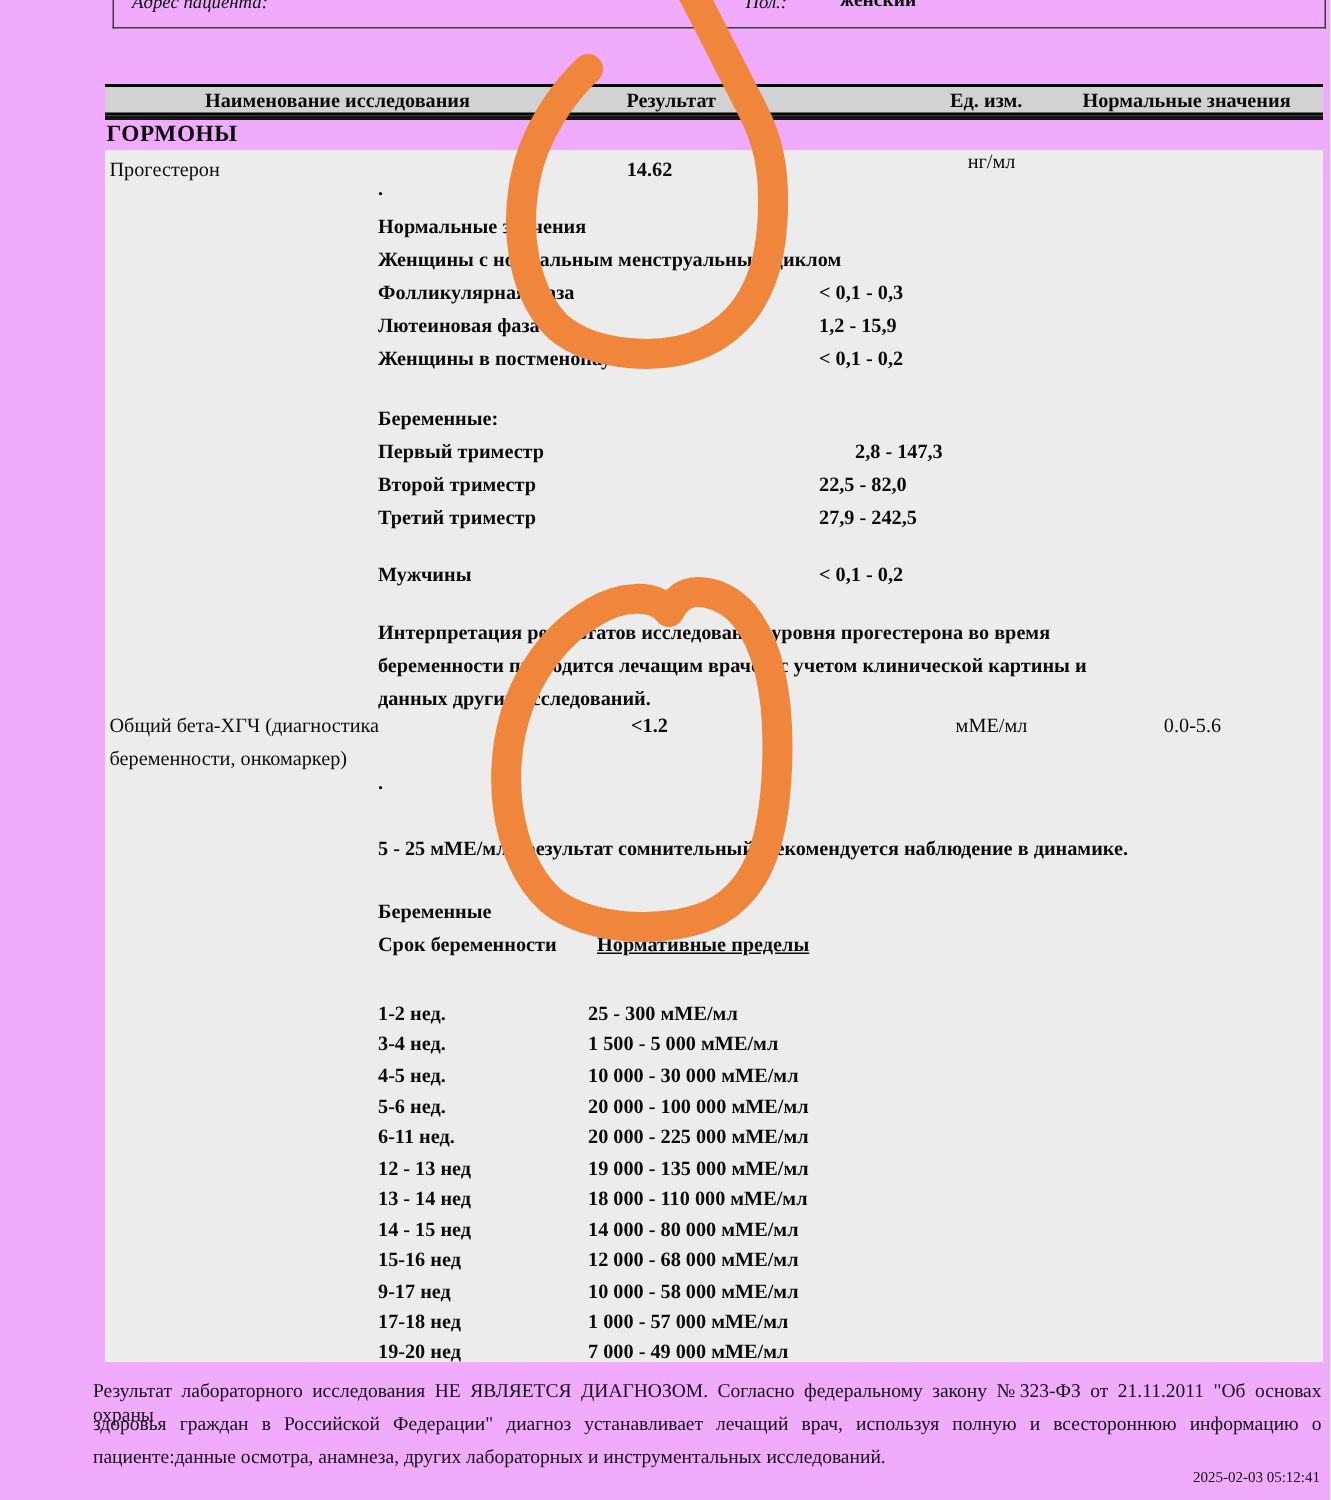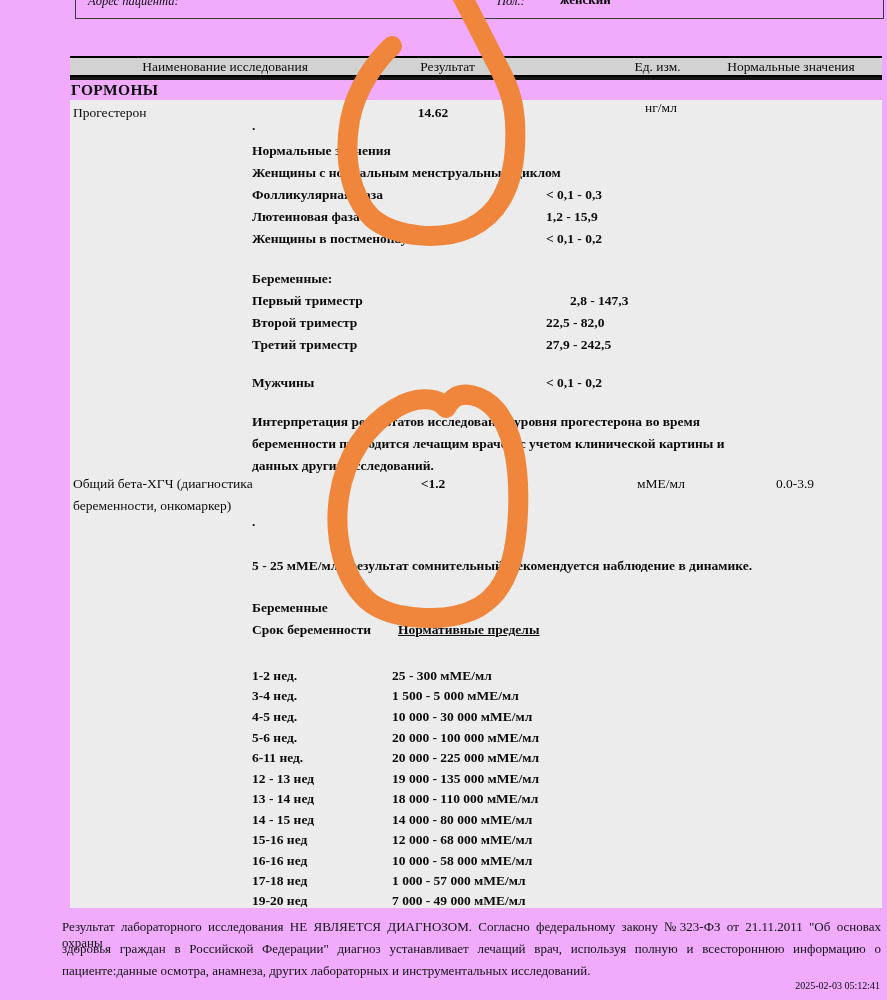--- a/index.html
+++ b/index.html
@@ -14,21 +14,21 @@
   .patient-box {
     position:absolute; left:75px; top:-12px; width:807px; height:30px;
     border:1.5px solid #3c3c3c; border-top:none; background:transparent;
   }
   .header-band {
     position:absolute; left:70px; top:56px; width:812px; height:17px;
     background:#d2d2d2; border-top:2px solid #000; border-bottom:2px solid #000;
   }
   .header-cell {
     position:absolute; top:0; height:17px; line-height:17px;
-    font-weight:400; font-size:13.5px; text-align:center; white-space:pre;
+    font-weight:700; font-size:13.5px; text-align:center; white-space:pre;
   }
   .header-rule {
     position:absolute; left:70px; top:77px; width:812px; height:2.5px; background:#151515;
   }
   .section-title {
     position:absolute; left:71px; top:81px; font-size:15.5px; font-weight:700;
     letter-spacing:0.4px; white-space:pre;
   }
   .gray-block {
     position:absolute; left:70px; top:100px; width:812px; height:808px; background:#ececec;
@@ -108,21 +108,21 @@
   </div>
 
   <div class="t b" style="left:252px; top:414px;">Интерпретация результатов исследования уровня прогестерона во время</div>
   <div class="t b" style="left:252px; top:436px;">беременности проводится лечащим врачом с учетом клинической картины и</div>
   <div class="t b" style="left:252px; top:458px;">данных других исследований.</div>
 
   <div class="t" style="left:73px; top:476px;">Общий бета-ХГЧ (диагностика</div>
   <div class="t" style="left:73px; top:498px;">беременности, онкомаркер)</div>
   <div class="t b c" style="left:383px; top:476px; width:100px;">&lt;1.2</div>
   <div class="t c" style="left:611px; top:476px; width:100px;">мМЕ/мл</div>
-  <div class="t c" style="left:745px; top:476px; width:100px;">0.0-3.9</div>
+  <div class="t c" style="left:745px; top:476px; width:100px;">0.0-5.6</div>
   <div class="t b" style="left:252px; top:514px;">.</div>
 
   <div class="t b" style="left:252px; top:558px;">5 - 25 мМЕ/мл - результат сомнительный, рекомендуется наблюдение в динамике.</div>
 
   <div class="t b" style="left:252px; top:600px;">Беременные</div>
   <div class="t b" style="left:252px; top:622px;">Срок беременности</div>
   <div class="t b" style="left:398px; top:622px;text-decoration:underline;">Нормативные пределы</div>
 
   <div class="wk-row" style="top:668px;">
     <span class="wl">1-2 нед.</span>
@@ -154,21 +154,21 @@
   </div>
   <div class="wk-row" style="top:812px;">
     <span class="wl">14 - 15 нед</span>
     <span class="wv">14 000 - 80 000 мМЕ/мл</span>
   </div>
   <div class="wk-row" style="top:832px;">
     <span class="wl">15-16 нед</span>
     <span class="wv">12 000 - 68 000 мМЕ/мл</span>
   </div>
   <div class="wk-row" style="top:853px;">
-    <span class="wl">16-16 нед</span>
+    <span class="wl">9-17 нед</span>
     <span class="wv">10 000 - 58 000 мМЕ/мл</span>
   </div>
   <div class="wk-row" style="top:873px;">
     <span class="wl">17-18 нед</span>
     <span class="wv">1 000 - 57 000 мМЕ/мл</span>
   </div>
   <div class="wk-row" style="top:893px;">
     <span class="wl">19-20 нед</span>
     <span class="wv">7 000 - 49 000 мМЕ/мл</span>
   </div>

